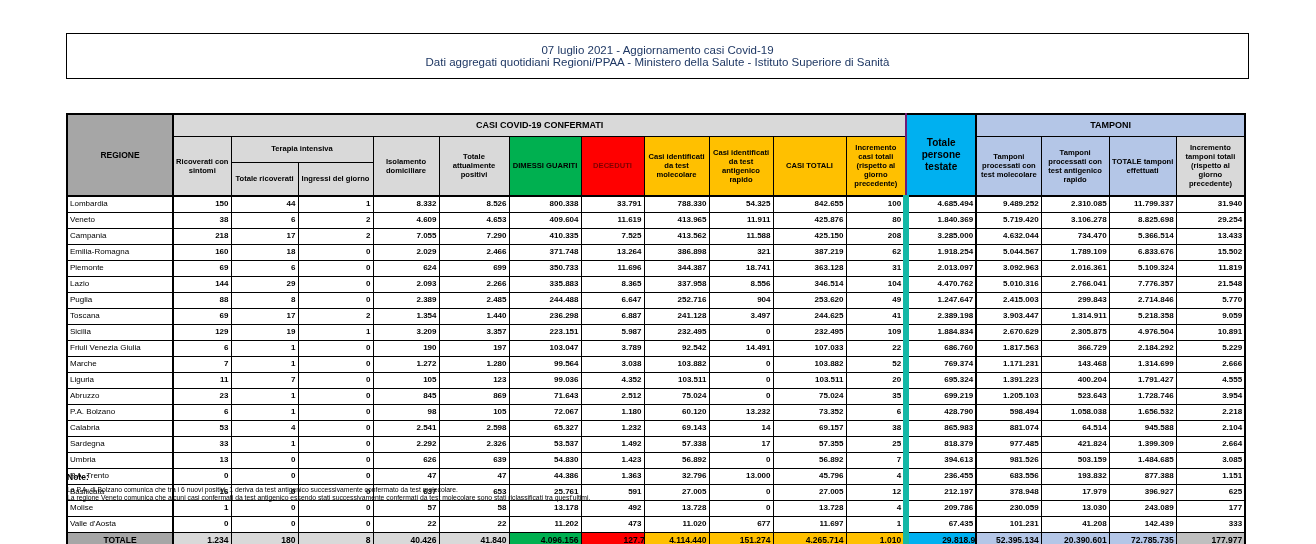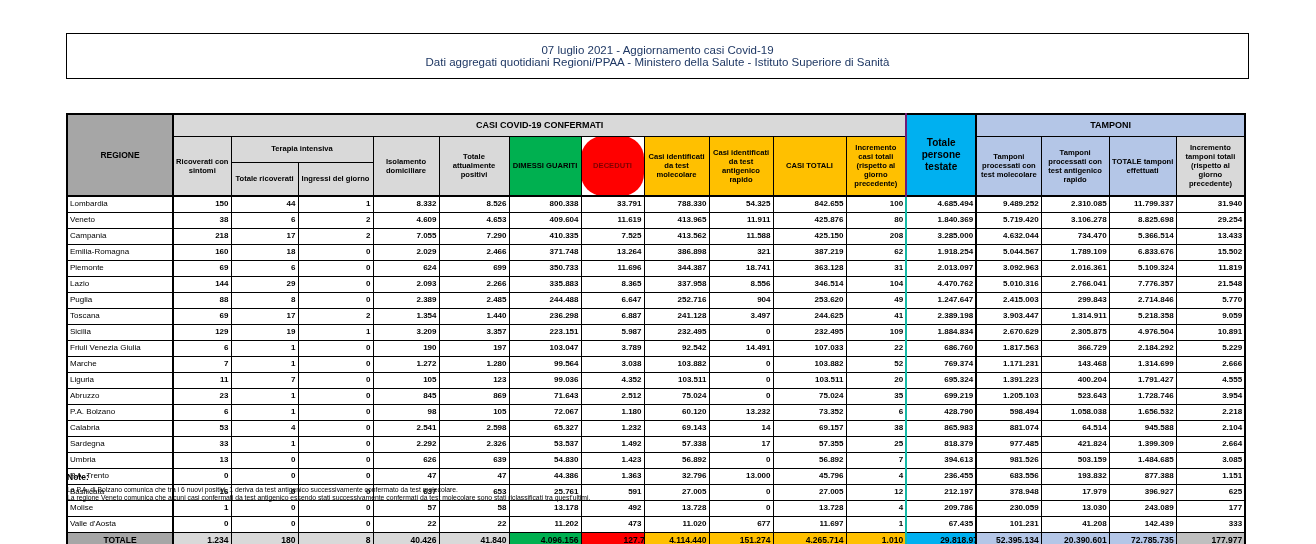--- a/index.html
+++ b/index.html
@@ -32,31 +32,31 @@
   thead th { font-weight:bold; text-align:center; font-size:7.6px; line-height:1.2; }
   thead tr.h1 { height:22px; }
   thead tr.h2 { height:26px; }
   thead tr.h3 { height:34px; }
   thead { border-bottom:2px solid #000; }
 
   .th-regione { background:var(--header_gray_dark); font-size:8.5px; border-right:2px solid #000; }
   .th-group  { background:var(--header_gray_light); font-size:9px; }
   .th-light  { background:var(--header_gray_light); }
   .th-green  { background:var(--green); }
-  .th-red    { background:var(--red); color:var(--red_text);border-radius:22px; }
+  .th-red    { background:var(--red); color:var(--red_text); }
   .th-yellow { background:var(--yellow); }
   .th-cyan   { background:var(--cyan); border-left:2px solid #701a75; border-right:2px solid #000; font-size:10px; }
   .th-blue   { background:var(--light_blue); font-size:9px; }
   .th-blue2  { background:var(--light_blue); }
 
   tbody tr { height:16px; }
   tbody td { font-size:8px; line-height:1; white-space:nowrap; }
   tbody td.region { text-align:left; font-weight:normal; border-right:2px solid #000; }
   tbody td.num { text-align:right; font-weight:bold; }
-  tbody td:nth-child(13) { border-left:2px solid #14b8a6; border-right:2px solid #000; }
+  tbody td:nth-child(13) { border-left:6px solid #14b8a6; border-right:2px solid #000; }
 
   tbody tr.total { height:17px; }
   tbody tr.total td { background:var(--header_gray_light); font-weight:bold; font-size:8.5px; }
   tbody tr.total td:nth-child(1) { background:var(--header_gray_dark); text-align:center; }
   tbody tr.total td:nth-child(7) { background:var(--green); }
   tbody tr.total td:nth-child(8) { background:var(--red);padding-left:42px; }
   tbody tr.total td:nth-child(n+9):nth-child(-n+12)  { background:var(--yellow); }
   tbody tr.total td:nth-child(13) { background:var(--cyan);padding-left:33px; }
   tbody tr.total td:nth-child(n+14):nth-child(-n+16) { background:var(--light_blue); }
   tbody tr.total td:nth-child(17) { background:var(--total_gray); }

